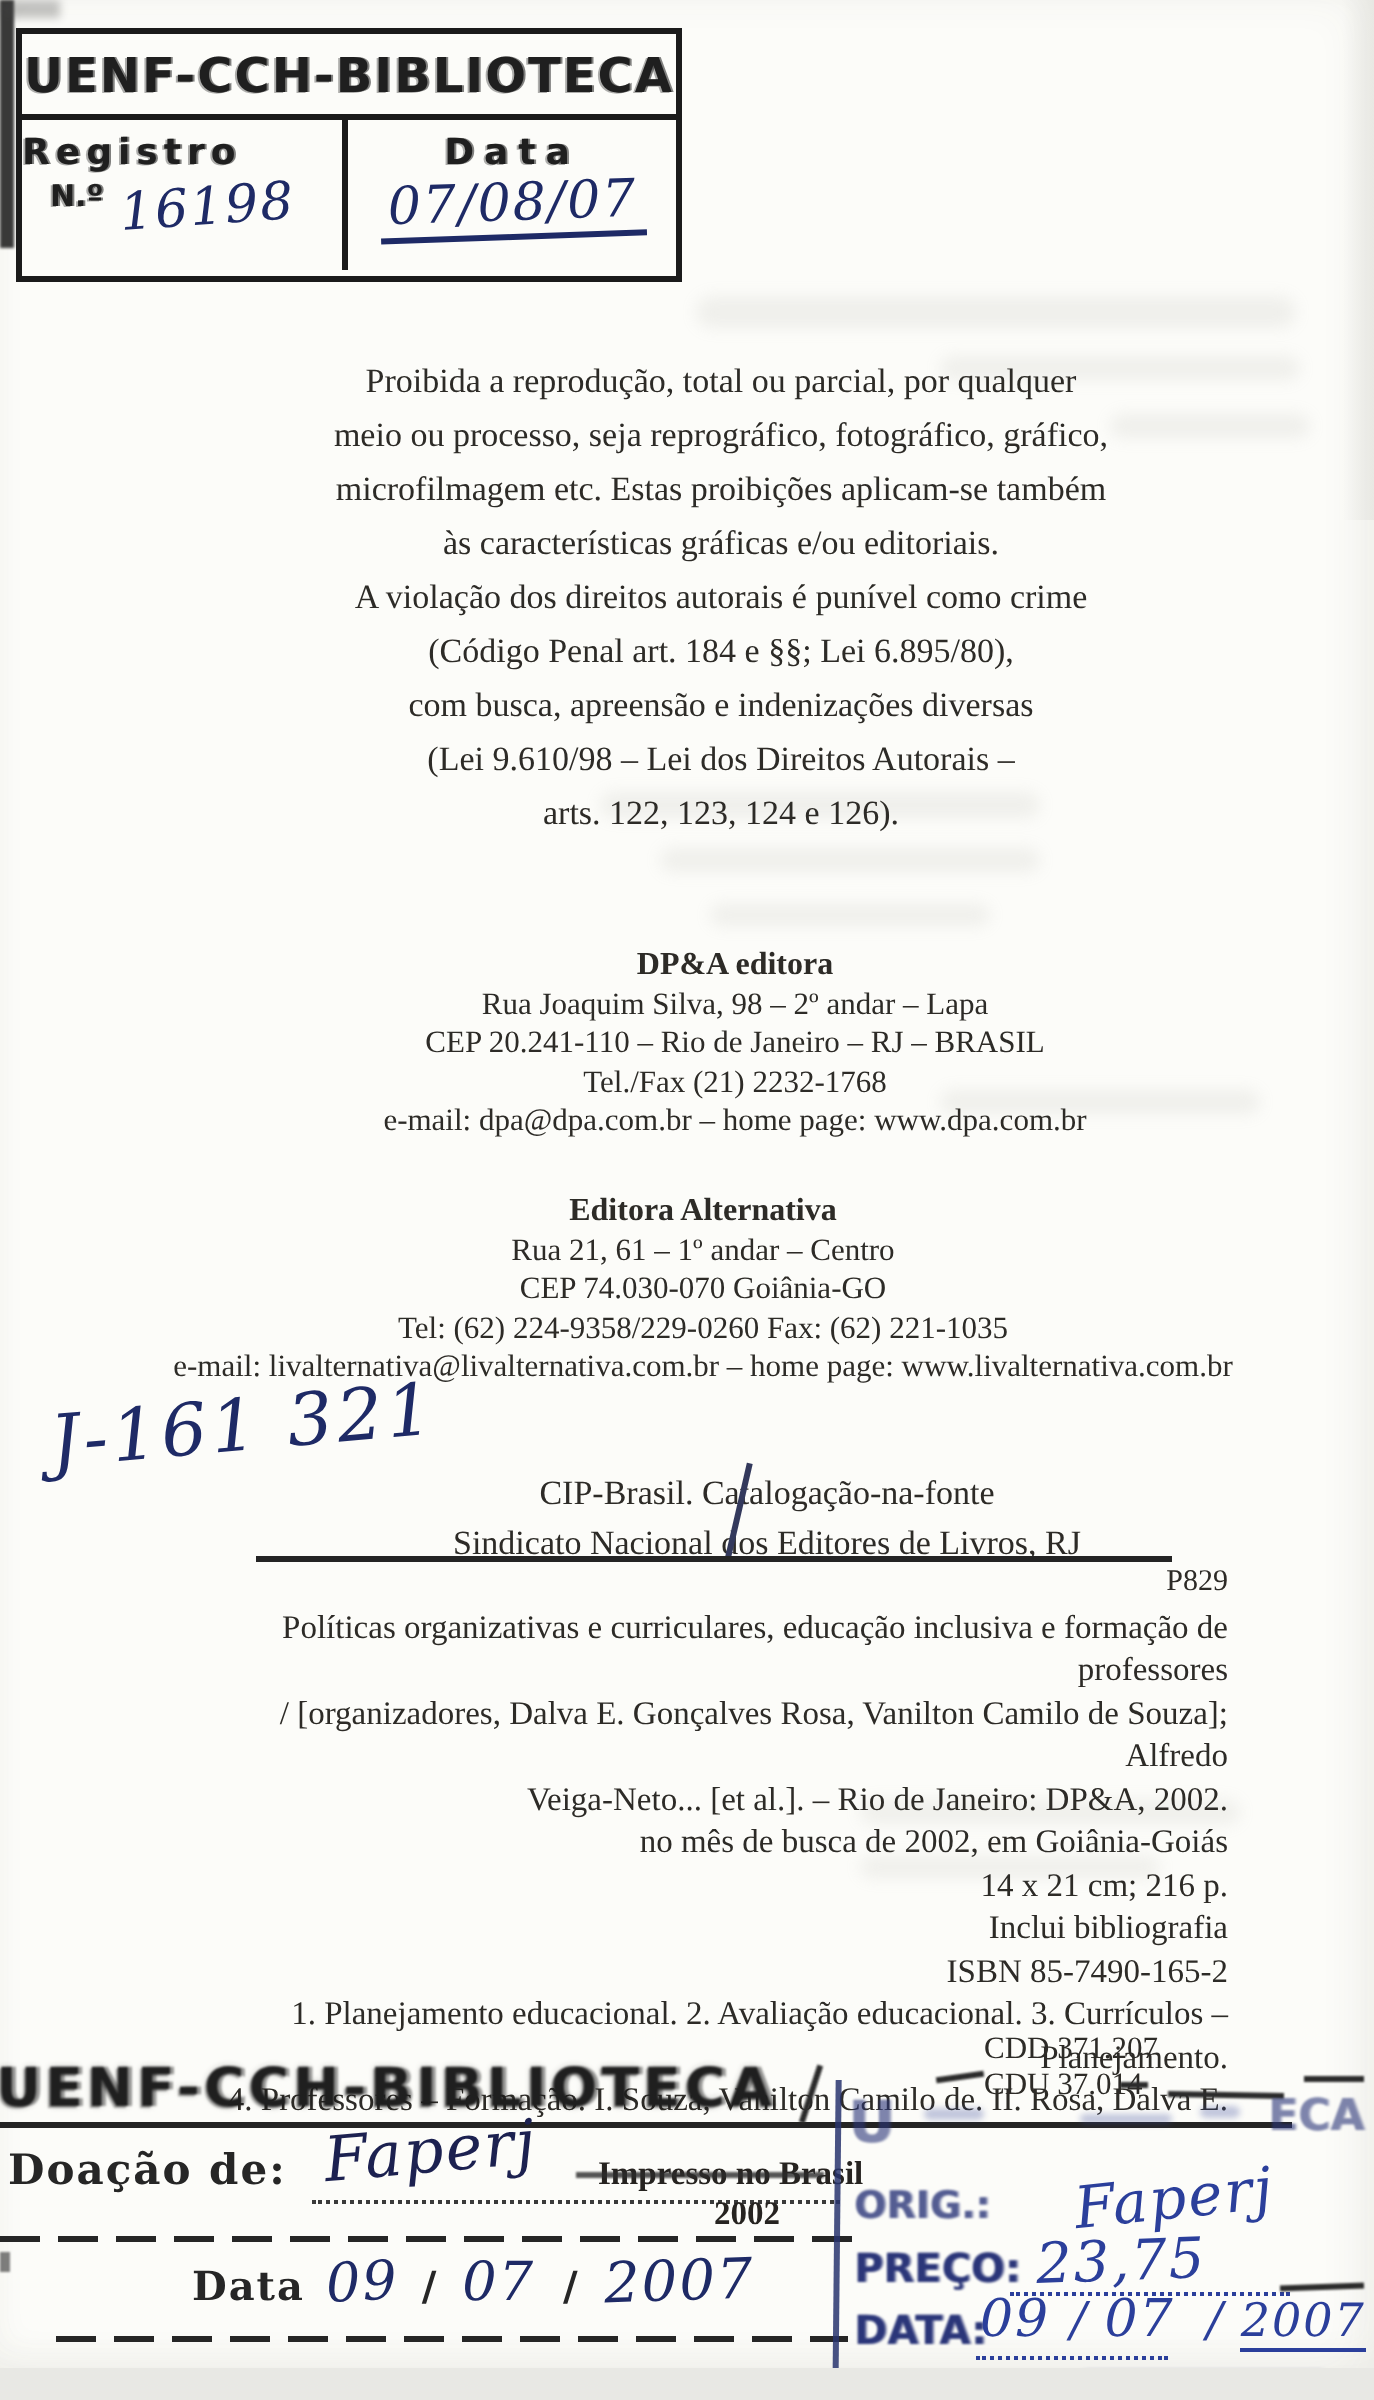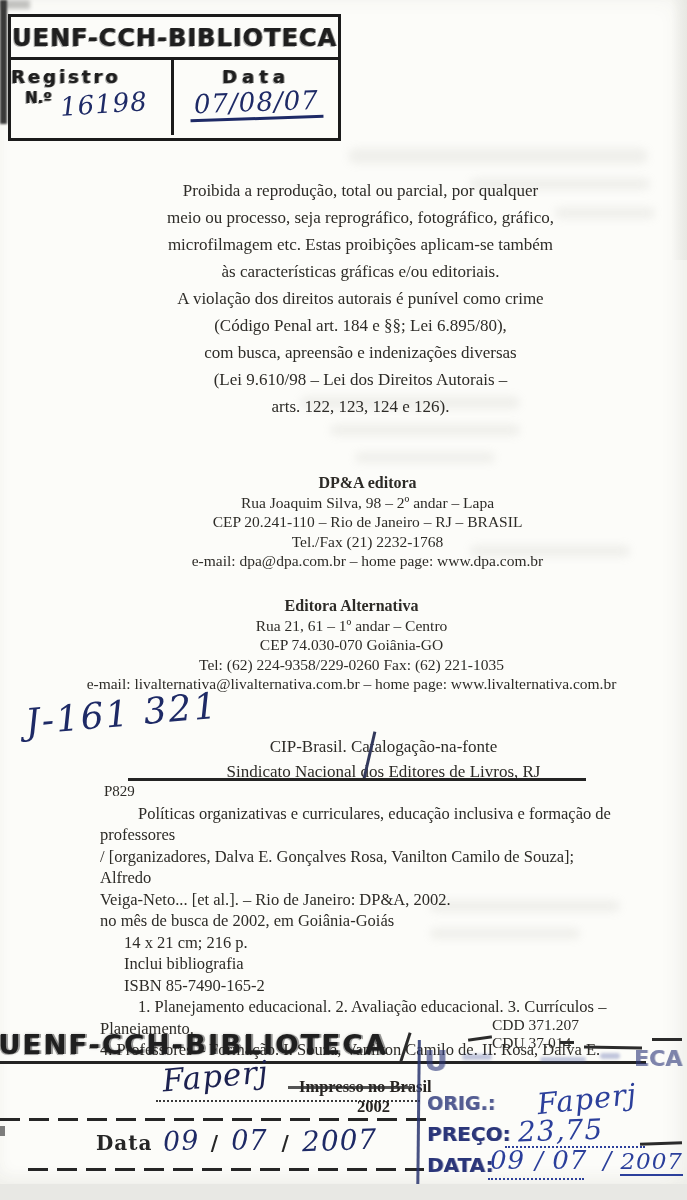--- a/index.html
+++ b/index.html
@@ -25,21 +25,21 @@
   .dash{height:3px;background:repeating-linear-gradient(90deg,#262626 0 20px,transparent 20px 29px);filter:blur(.35px);}
   .dot-u{border-bottom:2px dotted #3a3a3a;}
   .bdot-u{border-bottom:2px dotted #2b3f9b;}
   .ghost{background:#b2b2aa;border-radius:8px;filter:blur(4px);opacity:.17;}
   .bdab{background:#3a4a9a;border-radius:4px;filter:blur(1.6px);opacity:.3;}
   .mark{background:#2b2b2b;filter:blur(.4px);}
   .smudge{background:#1d2e85;border-radius:6px;filter:blur(1.2px);}
   .center{left:0;width:687px;text-align:center;}
   .lh27 div{height:27px;}
   .lh19 div{height:19.5px;}
-  .catline{line-height:21.5px;min-height:21.5px;}
+  .catline{line-height:21.5px;min-height:21.5px;text-align:right;}
   .ind{text-indent:38px;}
   .ind24{padding-left:24px;}
 </style>
 </head>
 <body>
 
 <div class="page">
 
   <div class="abs" style="left:0;top:8;width:7px;height:124px;background:#181818;filter:blur(.8px);opacity:.85;"></div>
   <div class="abs" style="left:0;top:0;width:30px;height:9px;background:#444;filter:blur(2px);opacity:.3;"></div>
@@ -136,20 +136,21 @@
   <div class="abs mark" style="left:560px;top:1041px;width:14px;height:3px;"></div>
   <div class="abs mark" style="left:584px;top:1046px;width:58px;height:2.5px;transform:rotate(1deg);"></div>
   <div class="abs mark" style="left:652px;top:1038px;width:30px;height:3px;"></div>
 
   <div class="abs rule" style="left:0;top:1061px;width:646px;height:2.5px;"></div>
 
   <div class="abs stamp" style="left:2px;top:1029px;font-size:27px;letter-spacing:2px;transform:scaleX(1.02);
               text-shadow:2px 0 rgba(20,20,20,.4),-1px 1px rgba(20,20,20,.35),0 0 3px rgba(30,30,30,.25);filter:blur(.55px);">UENF-CCH-BIBLIOTECA</div>
   <div class="abs mark" style="left:404px;top:1032px;width:3px;height:30px;transform:rotate(18deg);"></div>
 
+  <div class="abs stamp2" style="left:4px;top:1072px;font-size:21px;">Doação de:</div>
   <div class="abs hand" style="left:162px;top:1058px;font-size:31px;transform:rotate(-5deg);color:#1c2150;">Faperj</div>
   <div class="abs dot-u" style="left:156px;top:1082px;width:264px;height:18px;"></div>
 
   <div class="abs ser bold" style="left:299px;top:1077px;font-size:16.5px;color:#262320;">Impresso no Brasil</div>
   <div class="abs mark" style="left:288px;top:1086px;width:124px;height:2.5px;opacity:.8;"></div>
   <div class="abs ser bold" style="left:357px;top:1097px;font-size:16.5px;color:#262320;">2002</div>
 
   <div class="abs dash" style="left:0;top:1118px;width:432px;"></div>
 
   <div class="abs" style="left:96px;top:1124px;display:flex;align-items:baseline;">

